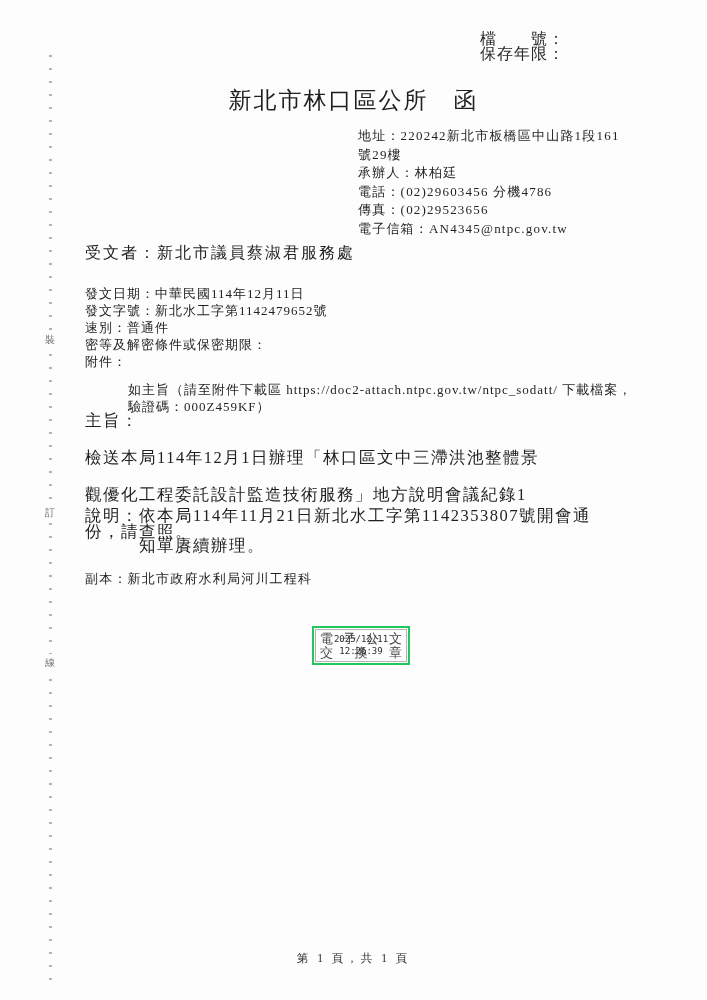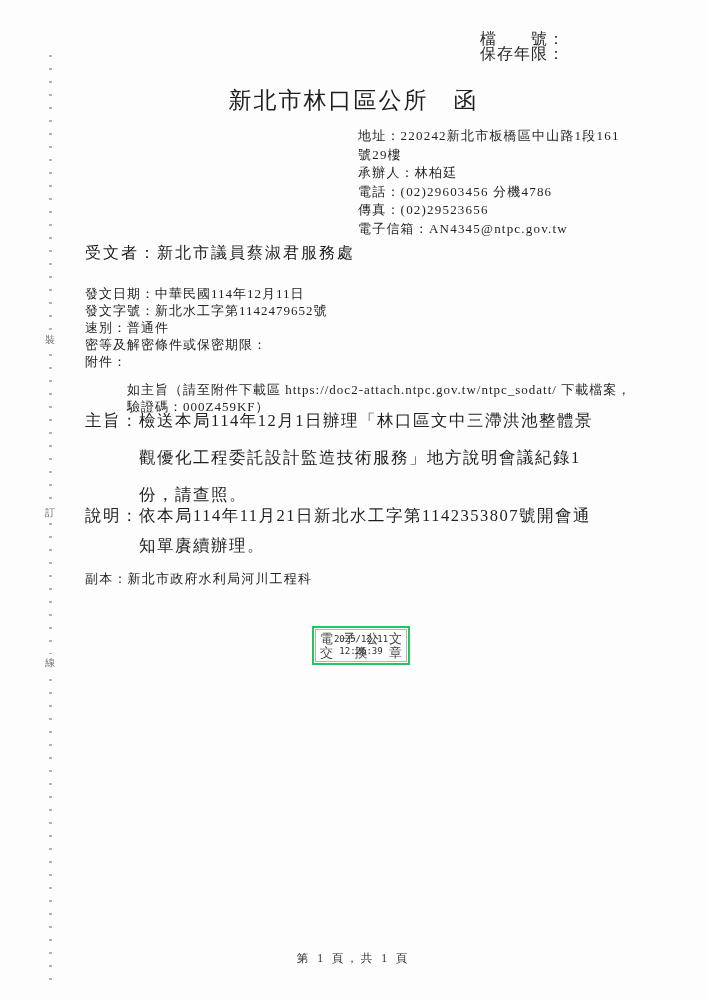--- a/index.html
+++ b/index.html
@@ -67,33 +67,33 @@
     letter-spacing: 2px;
   }
   .meta {
     position: absolute;
     left: 85px; top: 285px;
     width: 558px;
     font-size: 13px;
     line-height: 17px;
     letter-spacing: 1px;
   }
-  .hang { display: flex; align-items: flex-start; }
+  .hang { display: flex; align-items: flex-start; justify-content: space-between; }
   .hang .lbl { flex: none; white-space: nowrap; }
   .meta .hang .val { width: 515px; margin-top: 28px; }
 
   .para {
     position: absolute;
     left: 85px;
     display: flex;
     font-size: 16.5px;
     letter-spacing: 1.5px;
   }
   .para .lbl { flex: none; white-space: nowrap; }
-  .subject { top: 402px; line-height: 37px; }
+  .subject { top: 402px; line-height: 37px; flex-direction: column; }
   .subject .val { width: 462px; }
   .desc { top: 501px; line-height: 30px; }
   .desc .val { width: 468px; }
 
   .copies {
     position: absolute;
     left: 85px; top: 571px;
     width: 558px;
     font-size: 13px;
     line-height: 16.5px;

